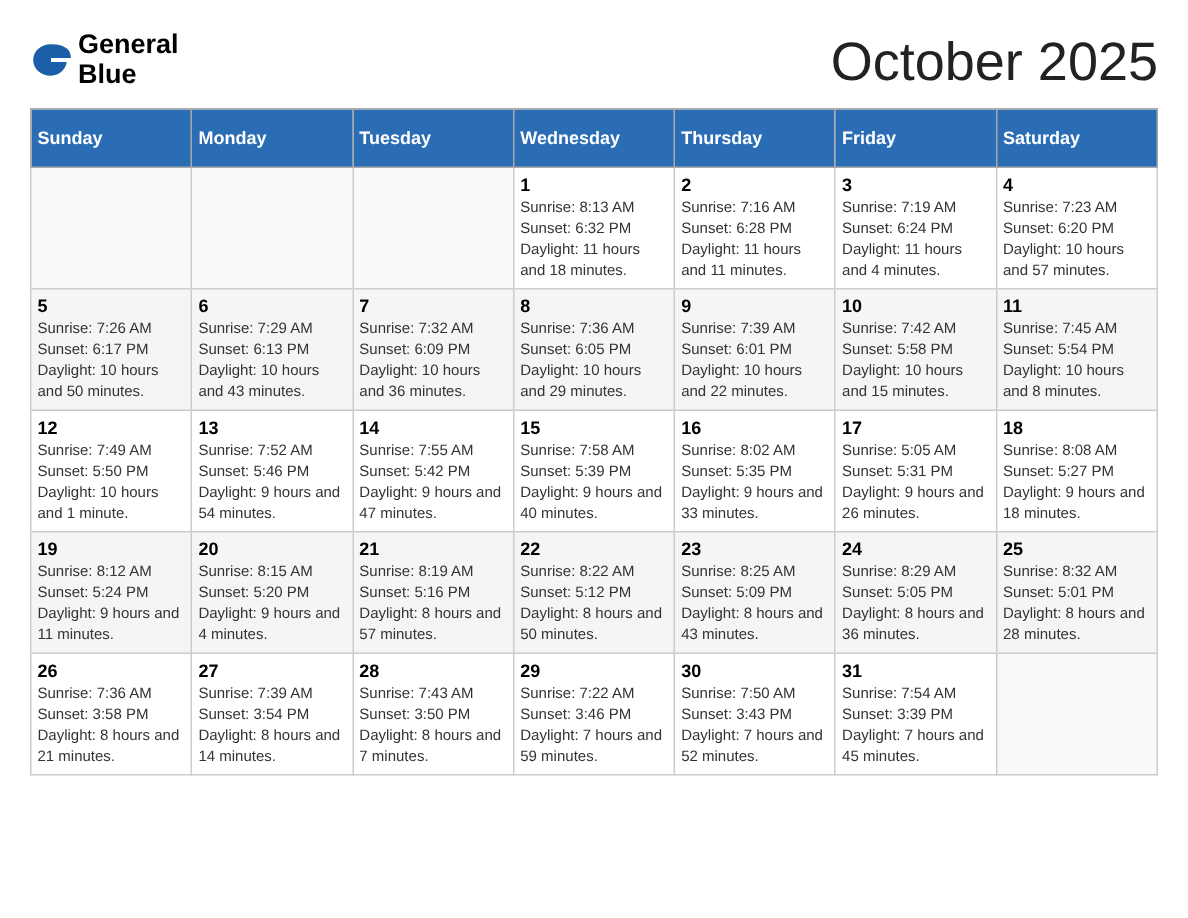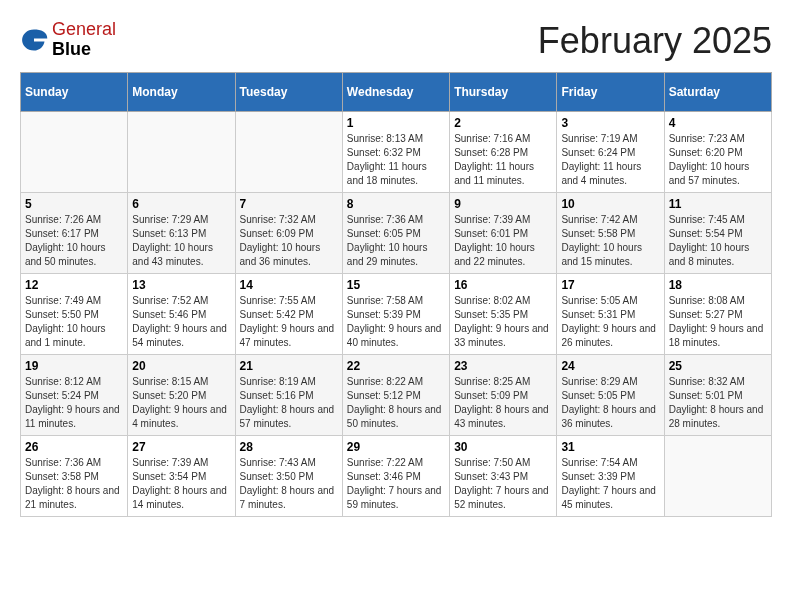--- a/index.html
+++ b/index.html
@@ -18,21 +18,21 @@
     }
     .logo {
       display: flex;
       align-items: center;
       gap: 4px;
     }
     .logo-text {
       font-size: 18px;
       line-height: 1.1;
     }
-    .logo-general { color: #b91c1c; font-weight: normal; }
+    .logo-general { color: #000000; font-weight: bold; }
     .logo-blue { color: #000000; font-weight: bold; }
     .logo-icon {
       width: 28px;
       height: 28px;
     }
     .title-block { text-align: right; }
     .month-year {
       font-size: 36px;
       font-weight: normal;
       color: #222;
@@ -87,21 +87,21 @@
   <div class="logo">
     <svg class="logo-icon" viewBox="0 0 40 40">
       <path d="M20 5 C10 5 3 12 3 20 C3 28 10 35 20 35 C28 35 34 29 35 22 L20 22 L20 18 L39 18 C39 8 30 5 20 5Z" fill="#1a5fa8"></path>
     </svg>
     <div class="logo-text">
       <div class="logo-general">General</div>
       <div class="logo-blue">Blue</div>
     </div>
   </div>
   <div class="title-block">
-    <div class="month-year">February 2025</div>
+    <div class="month-year">October 2025</div>
   </div>
 </div>
 
 <table>
   <thead>
     <tr>
     <th>Sunday</th>
         <th>Monday</th>
         <th>Tuesday</th>
         <th>Wednesday</th>

